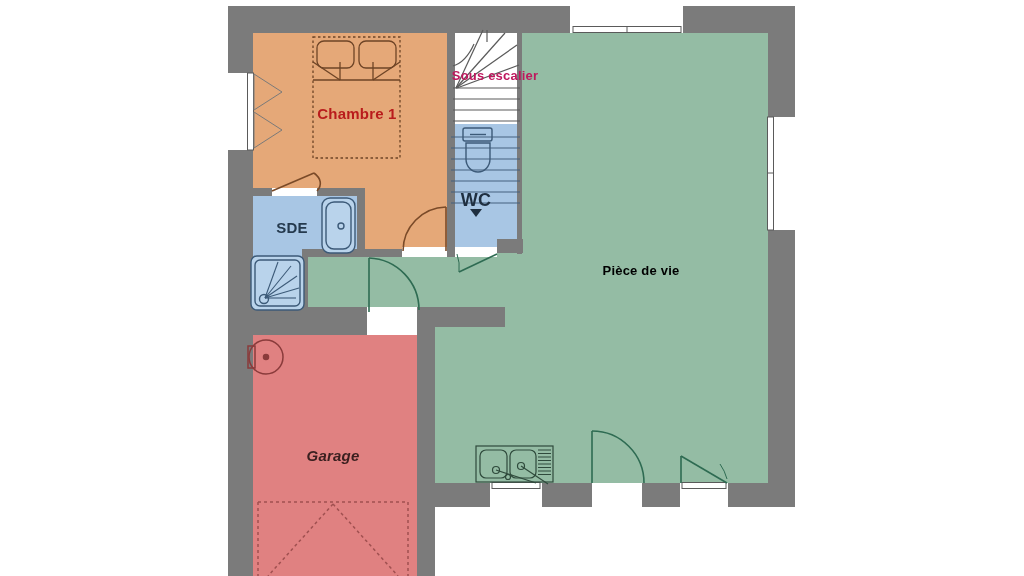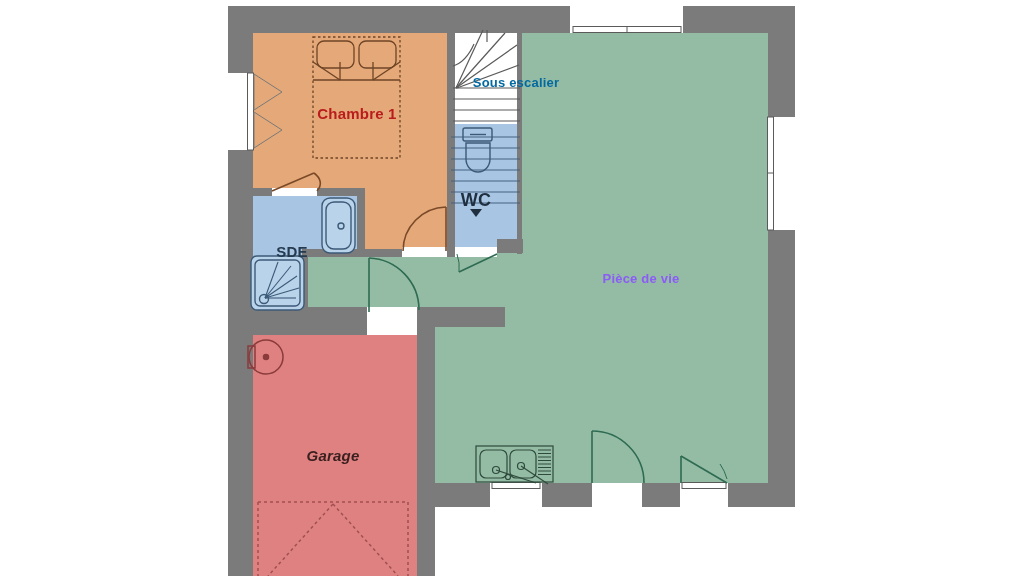--- a/index.html
+++ b/index.html
@@ -7,24 +7,24 @@
     position:relative;width:1024px;height:576px;background:#ffffff;
     font-family:"Liberation Sans",sans-serif;overflow:hidden;
   }
   .stage svg{position:absolute;left:0;top:0;}
   .room-label{
     position:absolute;transform:translate(-50%,-50%);
     font-weight:bold;white-space:nowrap;color:#2d2d2d;
     letter-spacing:.2px;
   }
   .lbl-chambre{left:357px;top:113px;font-size:15px;color:#b91c1c;}
-  .lbl-sde{left:292px;top:227px;font-size:15px;color:#253a4e;margin-top:24px;}
+  .lbl-sde{left:292px;top:227px;font-size:15px;color:#253a4e;}
   .lbl-wc{left:476px;top:200px;font-size:18px;color:#1f2f40;}
-  .lbl-sous{left:516px;top:75px;font-size:13px;color:#0369a1;margin-top:7px;}
-  .lbl-piece{left:641px;top:278px;font-size:13px;color:#8b5cf6;}
+  .lbl-sous{left:495px;top:75px;font-size:13px;color:#be185d;}
+  .lbl-piece{left:641px;top:270px;font-size:13px;color:#000000;}
   .lbl-garage{left:333px;top:455px;font-size:15px;color:#3a1f1f;font-style:italic;}
   .wc-arrow{
     position:absolute;left:476px;top:209px;transform:translateX(-50%);
     width:0;height:0;border-left:6px solid transparent;
     border-right:6px solid transparent;border-top:8px solid #1f2f40;
   }
 </style>
 </head>
 <body>
 

